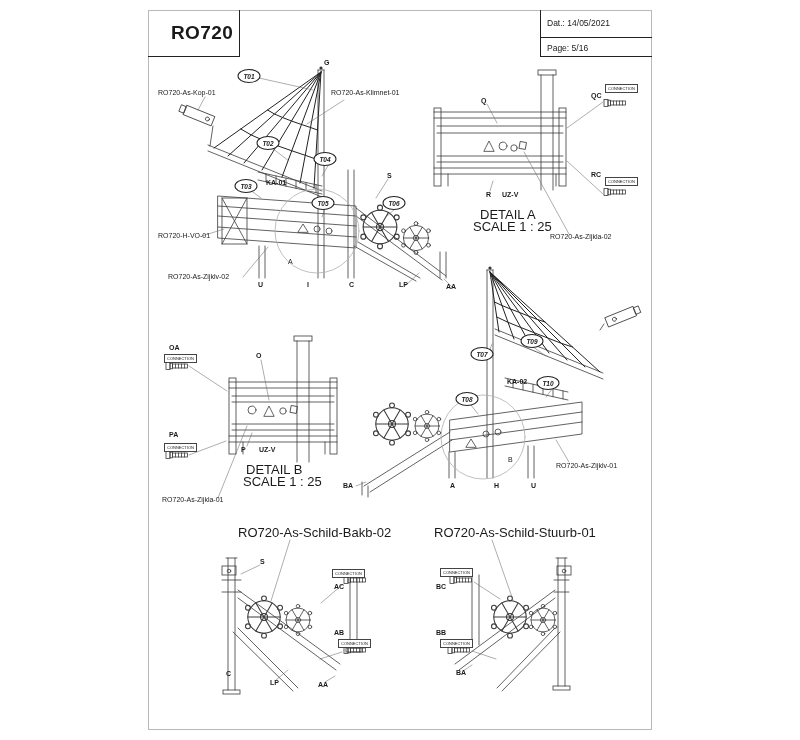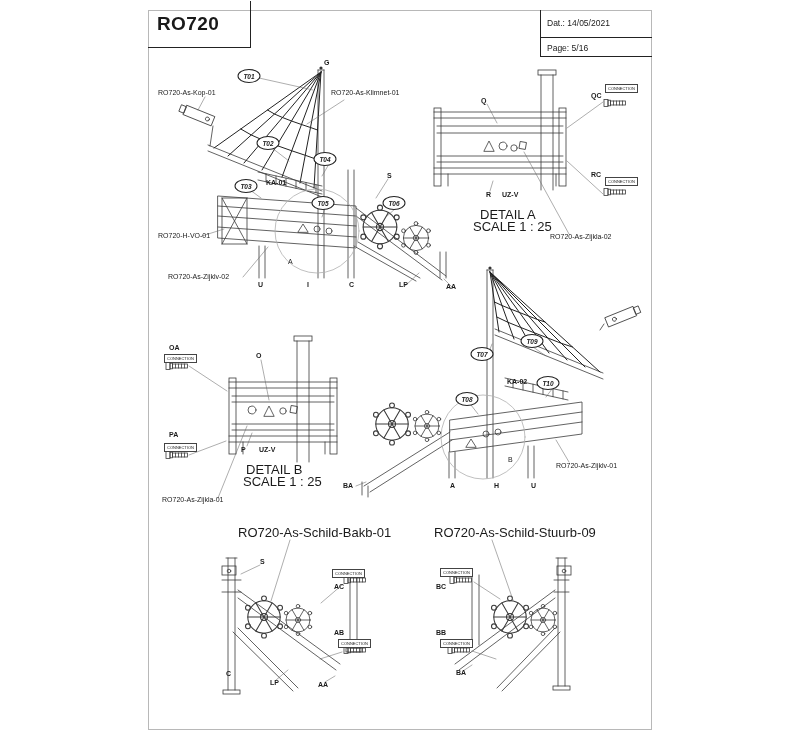--- a/index.html
+++ b/index.html
@@ -1,22 +1,22 @@
 <!DOCTYPE html>
 <html><head>
 <meta charset="utf-8">
 <style>
   html,body{margin:0;padding:0}
   body{width:800px;height:740px;position:relative;background:#fff;overflow:hidden;
        font-family:"Liberation Sans","DejaVu Sans",sans-serif;color:#1a1a1a}
   .sheet{position:absolute;left:148px;top:10px;width:504px;height:720px;
          border:1px solid #b8b8b8;background:#fff;box-sizing:border-box}
-  .tb-left{position:absolute;left:148px;top:1px;width:103px;height:47px;
+  .tb-left{position:absolute;left:148px;top:10px;width:92px;height:47px;
            border-right:1.4px solid #222;border-bottom:1.4px solid #222;
-           box-sizing:border-box;display:flex;align-items:center;padding-left:9px}
+           box-sizing:border-box;display:flex;align-items:center;padding-left:23px}
   .tb-code{font-size:19px;font-weight:bold;letter-spacing:.4px}
   .tb-right{position:absolute;left:540px;top:10px;width:112px;height:47px;
             border-left:1.4px solid #222;border-bottom:1.4px solid #222;box-sizing:border-box;font-size:8.5px}
   .tb-date{position:absolute;left:6px;top:8px;white-space:nowrap}
   .tb-div{position:absolute;left:0;top:27px;width:100%;border-top:1.4px solid #222}
   .tb-page{position:absolute;left:6px;top:33px;white-space:nowrap}
   .lbl{position:absolute;font-size:7px;line-height:8px;white-space:nowrap}
   .b{font-weight:bold}
   .t75{font-size:13px}
   .callout{position:absolute;width:21px;height:12px;border:1px solid #222;border-radius:50%;
@@ -356,28 +356,28 @@
 <div class="lbl b" style="left:507px;top:378px">KA-02</div>
 <div class="callout" style="left:548px;top:383px">T10</div>
 <div class="callout" style="left:467px;top:399px">T08</div>
 <div class="lbl" style="left:508px;top:456px">B</div>
 <div class="lbl" style="left:556px;top:462px">RO720-As-Zijklv-01</div>
 <div class="lbl b" style="left:343px;top:482px">BA</div>
 <div class="lbl b" style="left:450px;top:482px">A</div>
 <div class="lbl b" style="left:494px;top:482px">H</div>
 <div class="lbl b" style="left:531px;top:482px">U</div>
 
-<div class="lbl t75" style="left:238px;top:529px">RO720-As-Schild-Bakb-01</div>
+<div class="lbl t75" style="left:238px;top:529px">RO720-As-Schild-Bakb-02</div>
 <div class="lbl b" style="left:260px;top:558px">S</div>
 <div class="connbox" style="left:332px;top:569px">CONNECTION</div>
 <div class="lbl b" style="left:334px;top:583px">AC</div>
 <div class="lbl b" style="left:334px;top:629px">AB</div>
 <div class="connbox" style="left:338px;top:639px">CONNECTION</div>
 <div class="lbl b" style="left:226px;top:670px">C</div>
 <div class="lbl b" style="left:270px;top:679px">LP</div>
 <div class="lbl b" style="left:318px;top:681px">AA</div>
 
-<div class="lbl t75" style="left:434px;top:529px">RO720-As-Schild-Stuurb-09</div>
+<div class="lbl t75" style="left:434px;top:529px">RO720-As-Schild-Stuurb-01</div>
 <div class="connbox" style="left:440px;top:568px">CONNECTION</div>
 <div class="lbl b" style="left:436px;top:583px">BC</div>
 <div class="lbl b" style="left:436px;top:629px">BB</div>
 <div class="connbox" style="left:440px;top:639px">CONNECTION</div>
 <div class="lbl b" style="left:456px;top:669px">BA</div>
 
 </body></html>

